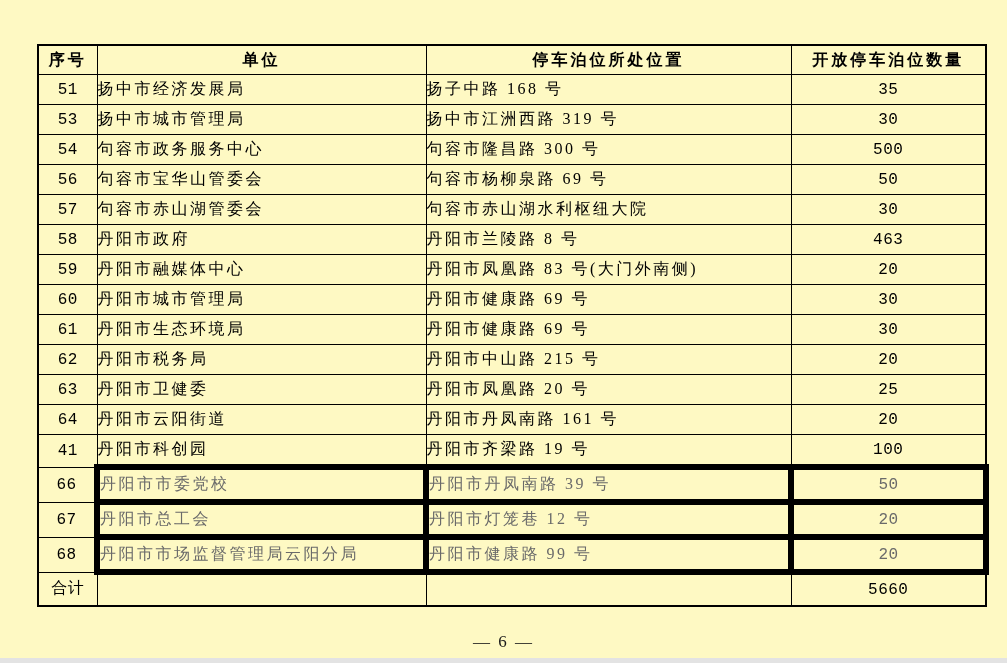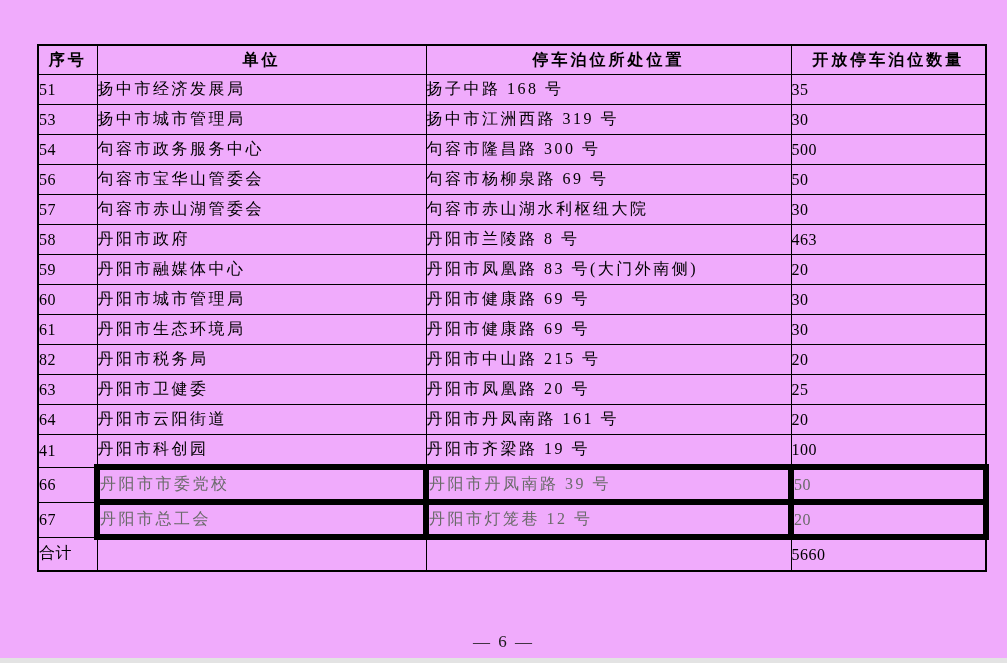--- a/index.html
+++ b/index.html
@@ -1,20 +1,20 @@
 <!DOCTYPE html>
 <html><head>
 <meta charset="utf-8">
 <style>
   html, body { margin: 0; padding: 0; }
   .page {
     position: relative;
     width: 1007px;
     height: 663px;
-    background: #f0abfc;
+    background: #fef9c3;
     font-family: "Liberation Serif", "DejaVu Serif", serif;
     overflow: hidden;
   }
   table.parking {
     position: absolute;
     left: 37px;
     top: 44px;
     width: 948px;
     border-collapse: collapse;
     table-layout: fixed;
@@ -30,21 +30,23 @@
     overflow: hidden;
     vertical-align: middle;
   }
   .parking th {
     font-weight: bold;
     text-align: center;
     letter-spacing: 3px;
     height: 28px;
   }
   td.c-no, td.c-count {
+    text-align: center;
     letter-spacing: 0.5px;
+    font-family: Liberation Mono, monospace;
   }
   td.c-unit, td.c-loc {
     text-align: left;
     padding-left: 0;
     letter-spacing: 2.5px;
   }
   tr.total-row td { height: 30px; margin-top: 12px; }
   td.emphasized {
     border: 6px solid #000000;
     color: #6a6a6a;
@@ -149,21 +151,21 @@
         </tr>
 
         <tr>
           <td class="c-no">61</td>
           <td class="c-unit emphable">丹阳市生态环境局</td>
           <td class="c-loc emphable">丹阳市健康路 69 号</td>
           <td class="c-count emphable">30</td>
         </tr>
 
         <tr>
-          <td class="c-no">82</td>
+          <td class="c-no">62</td>
           <td class="c-unit emphable">丹阳市税务局</td>
           <td class="c-loc emphable">丹阳市中山路 215 号</td>
           <td class="c-count emphable">20</td>
         </tr>
 
         <tr>
           <td class="c-no">63</td>
           <td class="c-unit emphable">丹阳市卫健委</td>
           <td class="c-loc emphable">丹阳市凤凰路 20 号</td>
           <td class="c-count emphable">25</td>
@@ -190,20 +192,26 @@
           <td class="c-count emphable emphasized">50</td>
         </tr>
 
         <tr>
           <td class="c-no">67</td>
           <td class="c-unit emphable emphasized">丹阳市总工会</td>
           <td class="c-loc emphable emphasized">丹阳市灯笼巷 12 号</td>
           <td class="c-count emphable emphasized">20</td>
         </tr>
 
+        <tr>
+          <td class="c-no">68</td>
+          <td class="c-unit emphable emphasized">丹阳市市场监督管理局云阳分局</td>
+          <td class="c-loc emphable emphasized">丹阳市健康路 99 号</td>
+          <td class="c-count emphable emphasized">20</td>
+        </tr>
 
       <tr class="total-row">
         <td class="c-no">合计</td>
         <td class="c-unit"></td>
         <td class="c-loc"></td>
         <td class="c-count">5660</td>
       </tr>
     </tbody>
   </table>
 

